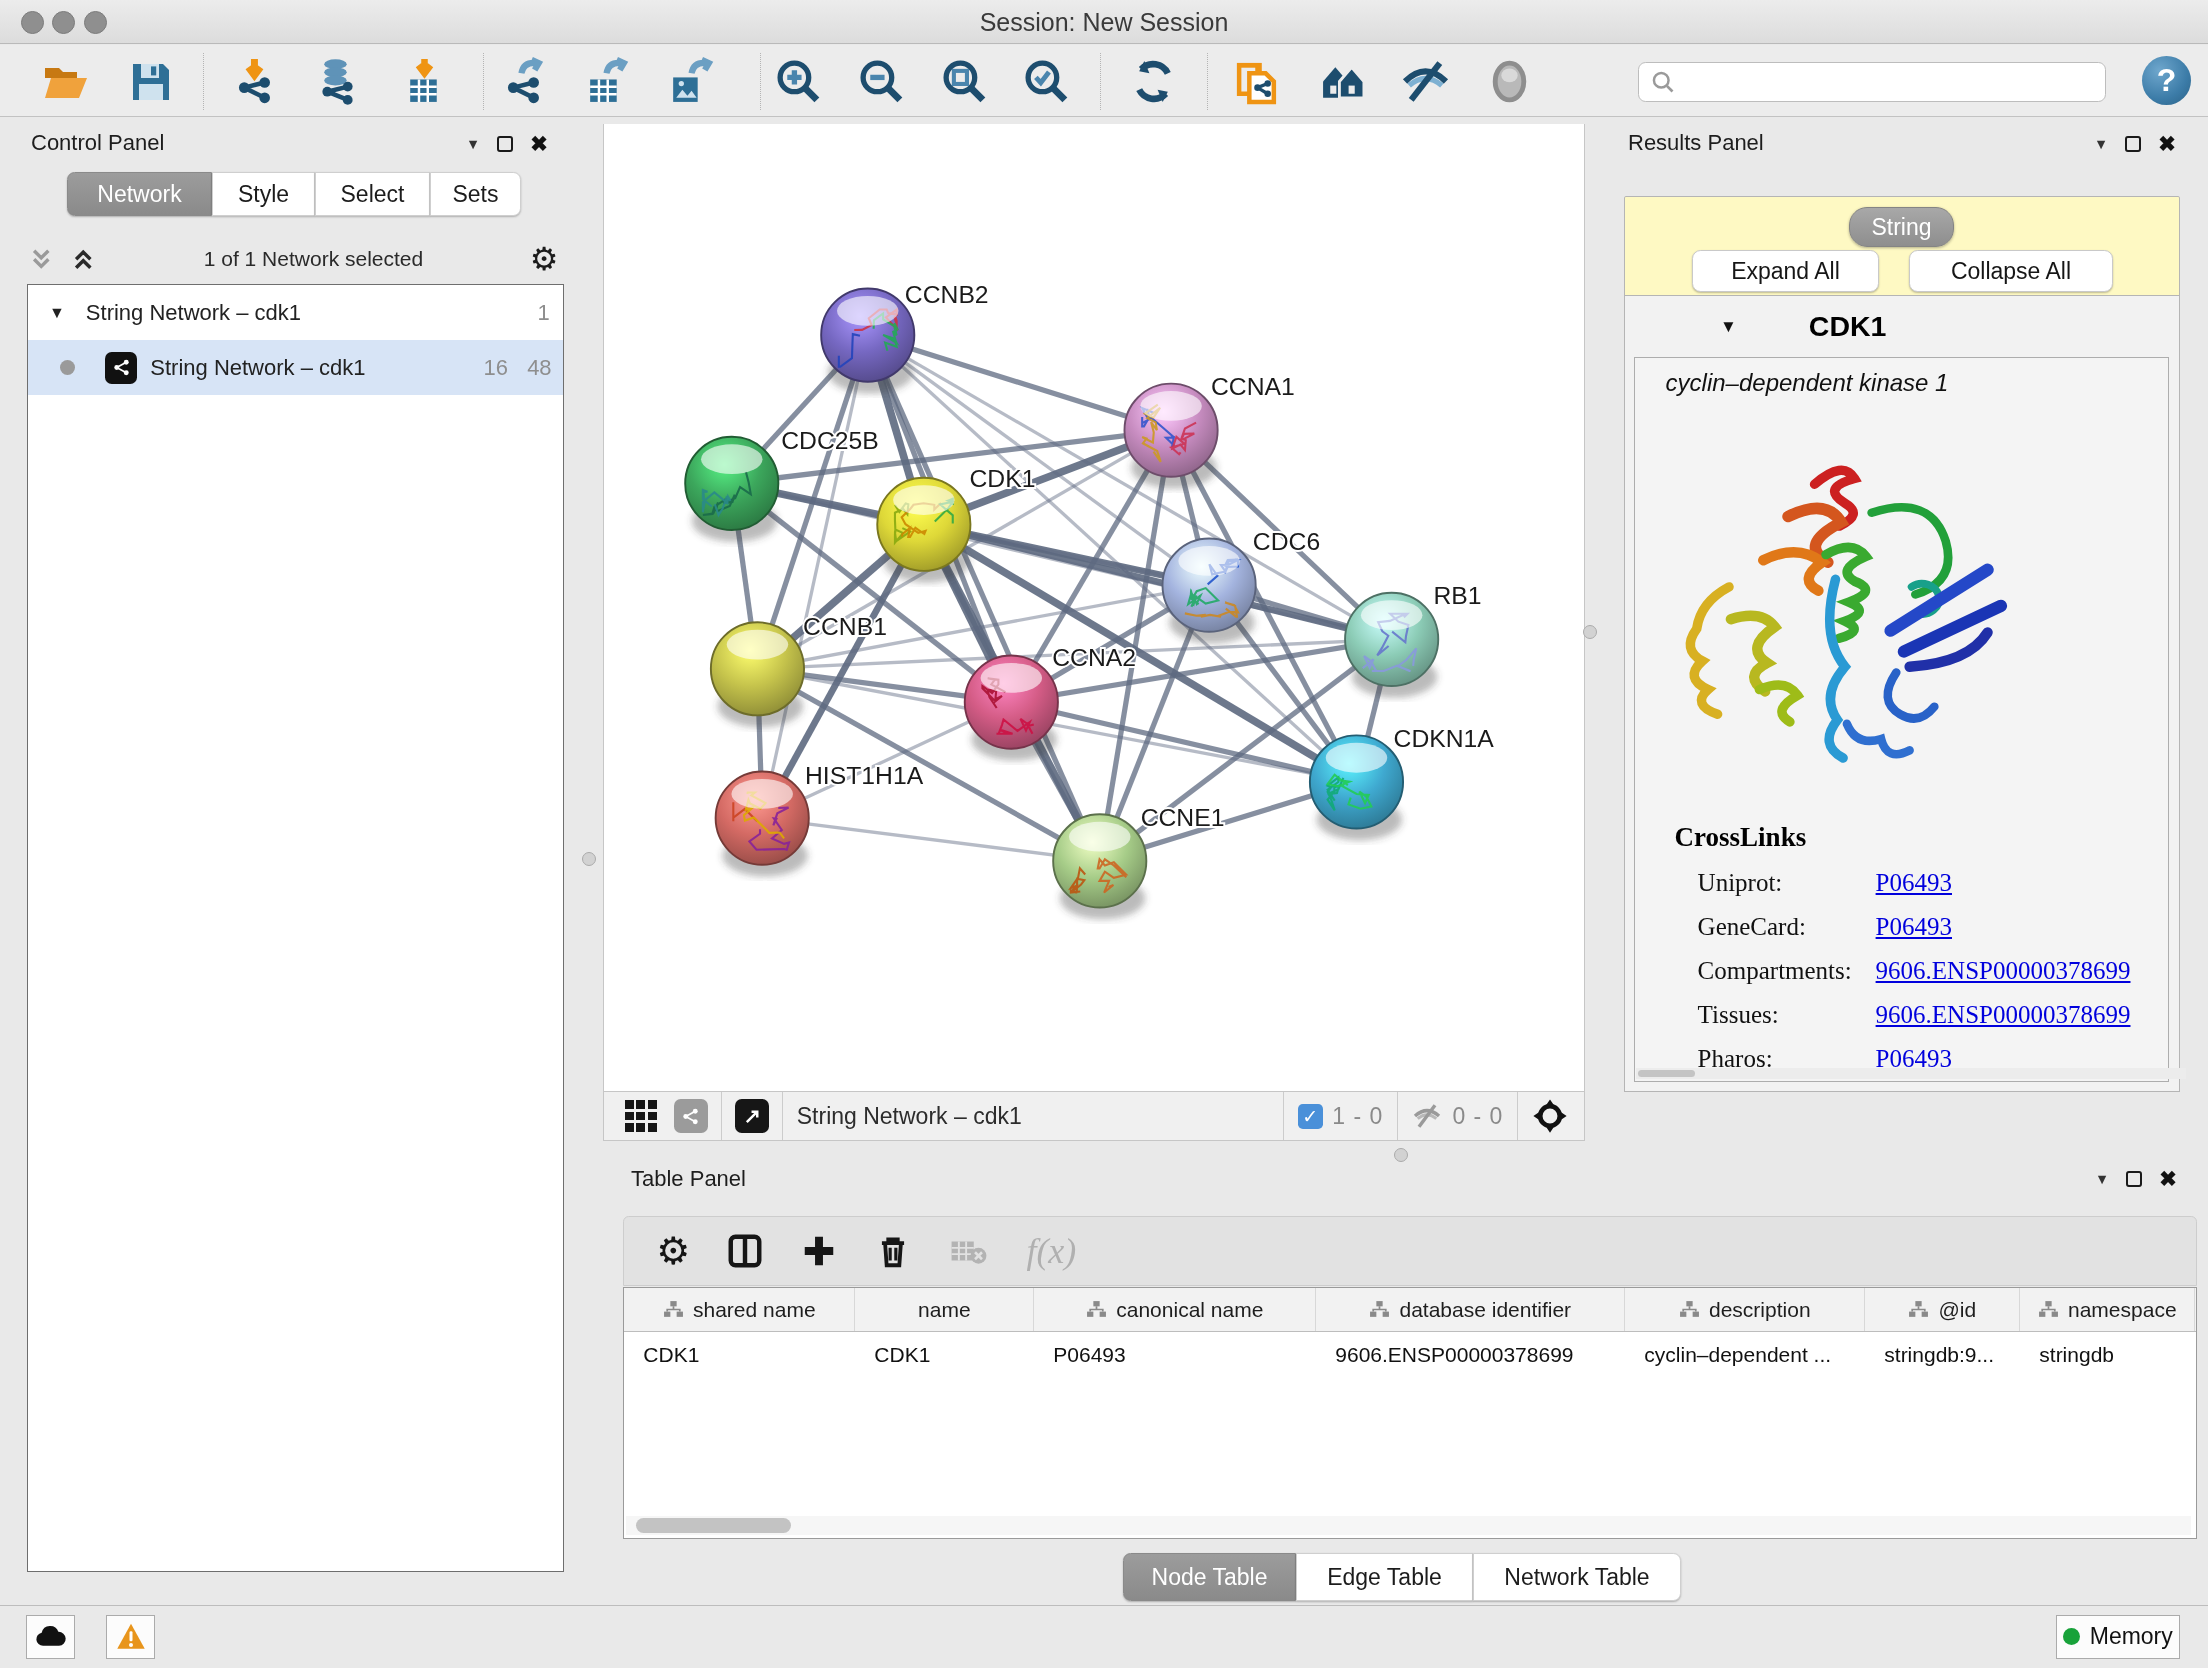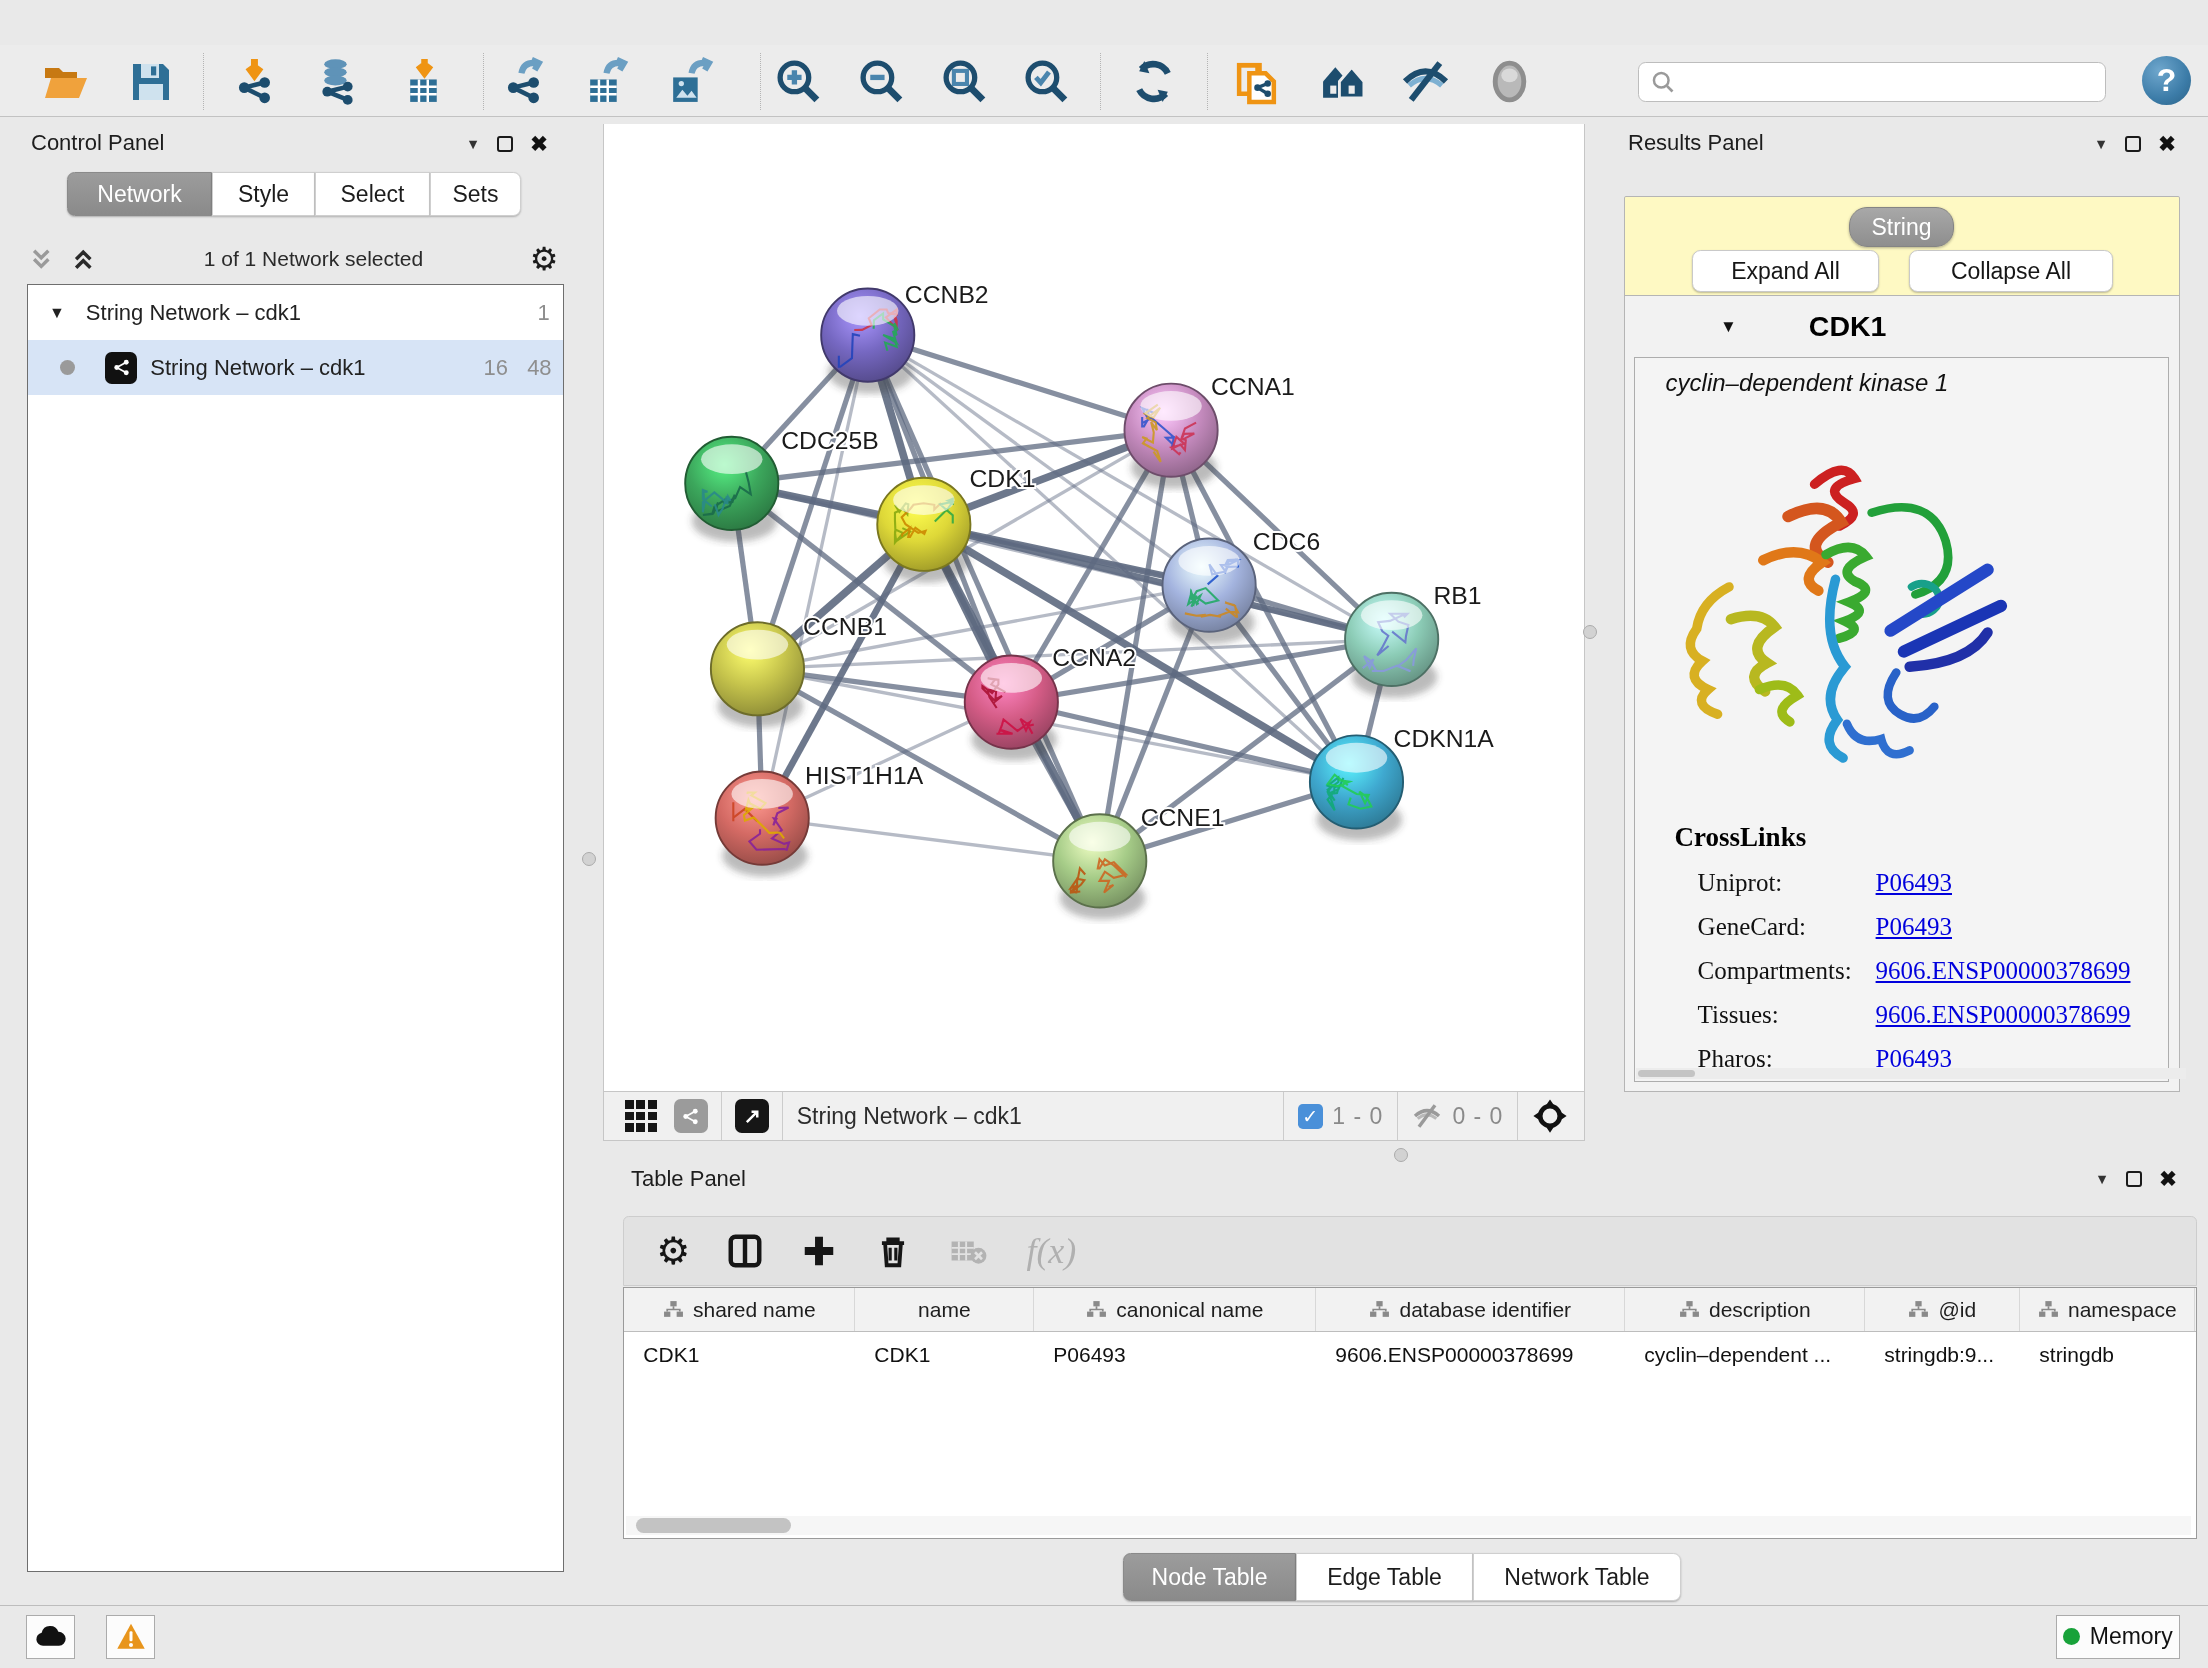--- a/index.html
+++ b/index.html
@@ -118,20 +118,26 @@
   .sb-btn { position:absolute; top:8.6px; height:44px; background:#fcfcfc; border:1px solid #ababab;
     display:flex; align-items:center; justify-content:center; }
   #memory-btn { left:2056px; width:124px; gap:9.5px; font-size:23px; color:#111; }
   .greendot { width:17px; height:17px; border-radius:50%; background:#18a23a; }
   svg text { font-family:"Liberation Sans", sans-serif; }
 </style>
 </head>
 <body>
 <div id="root">
 
+<div id="titlebar">
+  <span class="tl" style="left:21px"></span>
+  <span class="tl" style="left:52px"></span>
+  <span class="tl" style="left:84px"></span>
+  <div id="win-title">Session: New Session</div>
+</div>
 
 <div id="toolbar">
   <div class="tbi" style="left:39px">
     <svg width="48" height="48" viewBox="0 0 24 24">
           <path d="M2 5 h7 l2 2 h7 v3 H2z" fill="#c77912"></path>
           <path d="M2 20 l3-10 h18 l-4 10z" fill="#f0a23c"></path>
         </svg>
   </div>
   <div class="tbi" style="left:125px">
     <svg width="48" height="48" viewBox="0 0 24 24">

